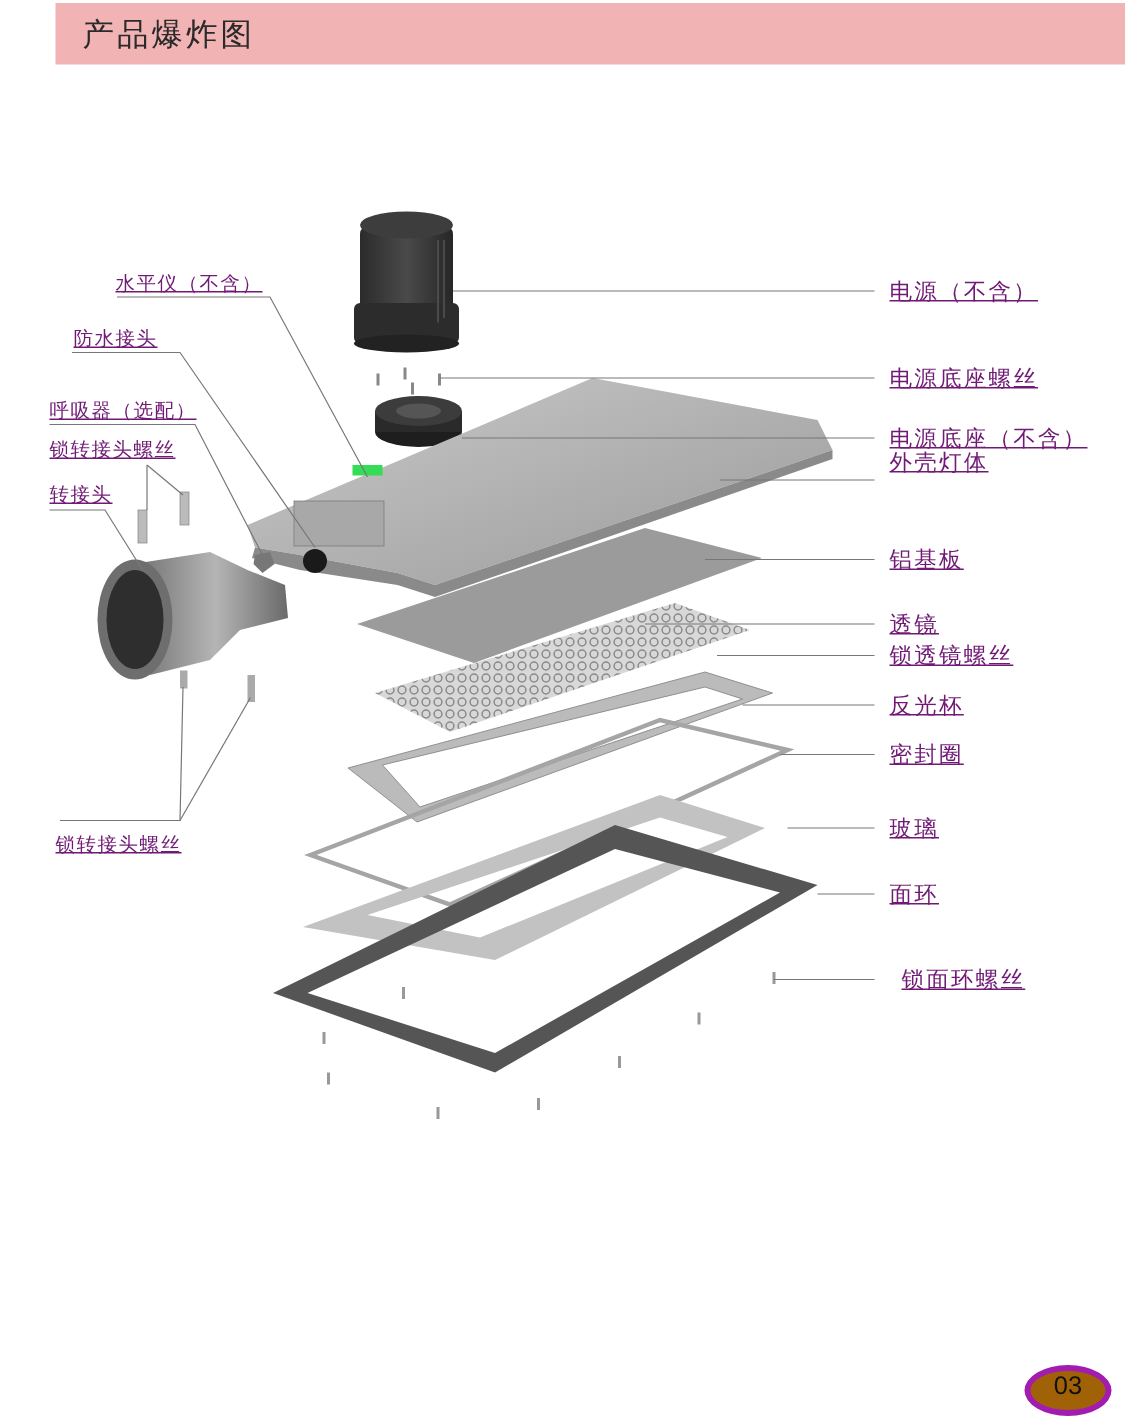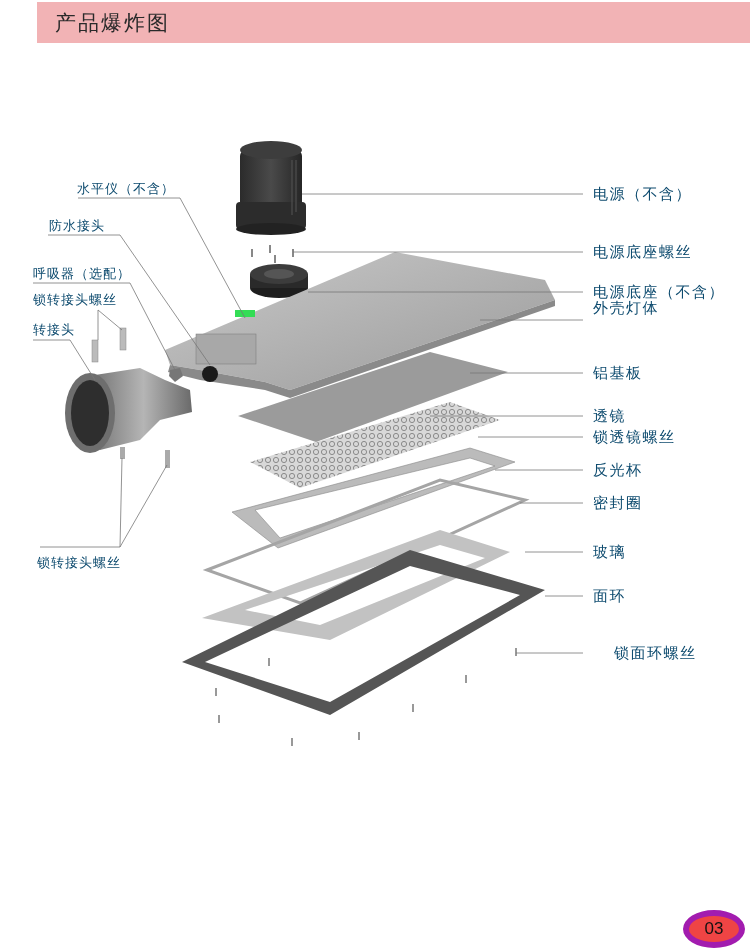--- a/index.html
+++ b/index.html
@@ -5,25 +5,25 @@
   html, body { margin: 0; padding: 0; background: #ffffff; }
   body { width: 750px; height: 950px; position: relative; overflow: hidden;
          font-family: "DejaVu Serif", "Liberation Serif", serif; }
   .header { position: absolute; left: 37px; top: 2px; width: 744px; height: 41px;
             background: #f2b3b5; }
   .header-title { position: absolute; left: 18px; top: 7px; font-size: 21px; color: #2a2a2a;
                   letter-spacing: 2px; }
   .header-note { position: absolute; left: 198px; top: 7px; font-size: 21px; color: #d4141e;
                  letter-spacing: 2px; }
   .diagram { position: absolute; left: 0; top: 0; width: 750px; height: 950px; }
-  .lbl { position: absolute; font-size: 15px; color: #0c4a6e; white-space: nowrap; letter-spacing: 1.5px; }
+  .lbl { position: absolute; font-size: 15px; color: #701a75; white-space: nowrap; letter-spacing: 1.5px; text-decoration: underline; }
   .lbl.left { font-size: 13px; letter-spacing: 1px; }
   .page-badge { position: absolute; left: 683px; top: 910px; width: 50px; height: 26px;
-                border-radius: 50%; background: #ef4444; border: 6px solid #a21caf;
-                display: flex; align-items: center; justify-content: center;
+                border-radius: 50%; background: #a16207; border: 4px solid #a21caf;
+                display: flex; align-items: flex-start; justify-content: center;
                 font-family: "Liberation Sans", sans-serif; font-size: 17px; color: #111; }
 </style>
 </head>
 <body>
 
 <div class="header">
   <span class="header-title">产品爆炸图</span>
 </div>
 
 <svg class="diagram" viewBox="0 0 750 950" xmlns="http://www.w3.org/2000/svg">
@@ -150,21 +150,21 @@
 <div class="lbl" style="left:593px;top:243px;">电源底座螺丝</div>
 <div class="lbl" style="left:593px;top:283px;">电源底座（不含）</div>
 <div class="lbl" style="left:593px;top:299px;">外壳灯体</div>
 <div class="lbl" style="left:593px;top:364px;">铝基板</div>
 <div class="lbl" style="left:593px;top:407px;">透镜</div>
 <div class="lbl" style="left:593px;top:428px;">锁透镜螺丝</div>
 <div class="lbl" style="left:593px;top:461px;">反光杯</div>
 <div class="lbl" style="left:593px;top:494px;">密封圈</div>
 <div class="lbl" style="left:593px;top:543px;">玻璃</div>
 <div class="lbl" style="left:593px;top:587px;">面环</div>
-<div class="lbl" style="left:614px;top:644px;">锁面环螺丝</div>
+<div class="lbl" style="left:601px;top:644px;">锁面环螺丝</div>
 
 <div class="lbl left" style="left:77px;top:180px;">水平仪（不含）</div>
 <div class="lbl left" style="left:49px;top:217px;">防水接头</div>
 <div class="lbl left" style="left:33px;top:265px;">呼吸器（选配）</div>
 <div class="lbl left" style="left:33px;top:291px;">锁转接头螺丝</div>
 <div class="lbl left" style="left:33px;top:321px;">转接头</div>
 <div class="lbl left" style="left:37px;top:530px;margin-top:24px;">锁转接头螺丝</div>
 
 <div class="page-badge">
   <span>03</span>

